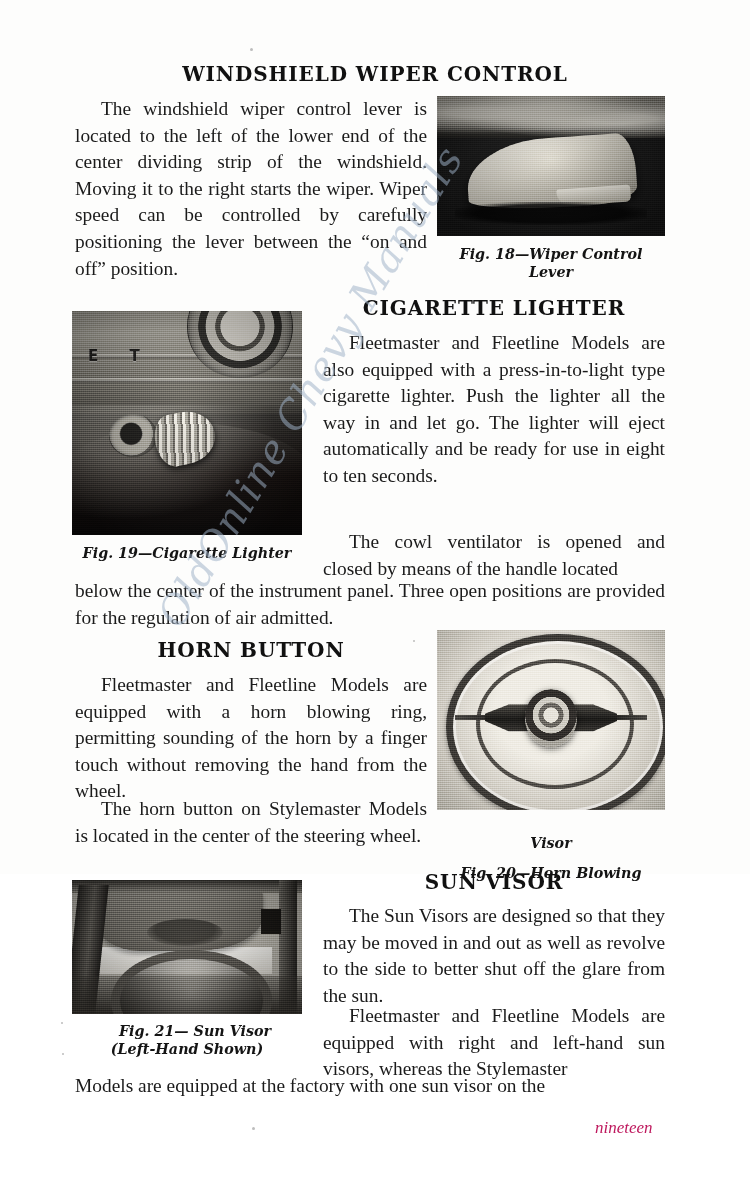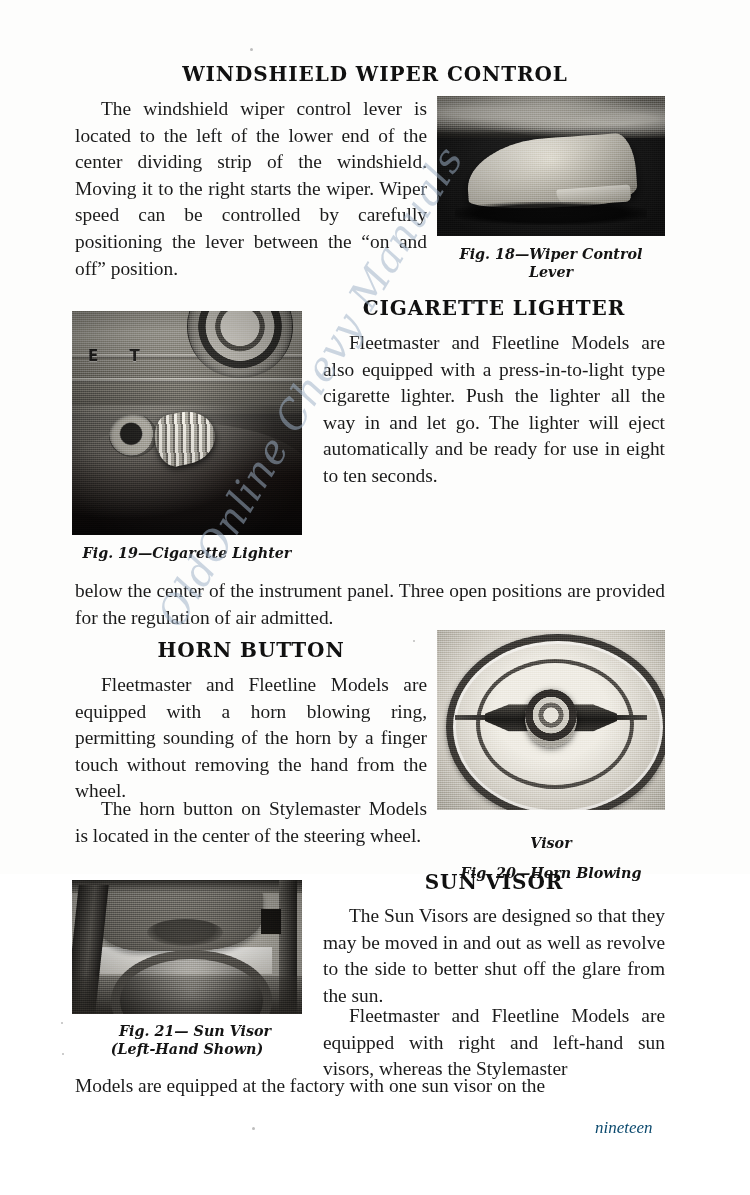--- a/index.html
+++ b/index.html
@@ -52,21 +52,21 @@
     font-size: 14.3px;
     line-height: 18px;
     text-align: center;
     color: #141414;
   }
   .folio {
     position: absolute;
     font-family: "Liberation Serif", "DejaVu Serif", serif;
     font-style: italic;
     font-size: 17px;
-    color: #0c4a6e;
+    color: #be185d;
   }
 
   
   .photo {
     position: absolute;
     overflow: hidden;
     background: #2a2a2a;
   }
   .photo .grain {
     position: absolute;
@@ -305,20 +305,21 @@
     <div class="seatcurve"></div>
     <div class="lowerdark"></div>
     <div class="keyhole"></div>
     <div class="knob"></div>
     <div class="grain"></div>
     <div class="vign"></div>
   </div>
   <div class="caption" style="left:66px; top:544px; width:242px;">Fig. 19—Cigarette Lighter</div>
 
 
+  <div class="para indent" style="left:323px; top:529px; width:342px;">The cowl ventilator is opened and closed by means of the handle located</div>
 
   <div class="para" style="left:75px; top:578px; width:590px;">below the center of the instrument panel. Three open positions are provided for the regulation of air admitted.</div>
 
   <div class="heading" style="left:75px; top:638px; width:352px;">HORN BUTTON</div>
 
   <div class="para indent" style="left:75px; top:672px; width:352px;">Fleetmaster and Fleetline Models are equipped with a horn blowing ring, permitting sounding of the horn by a finger touch without removing the hand from the wheel.</div>
 
   <div class="para indent" style="left:75px; top:796px; width:352px;">The horn button on Stylemaster Models is located in the center of the steering wheel.</div>
 
   <div class="photo" id="fig20" style="left:437px; top:630px; width:228px; height:180px;">

